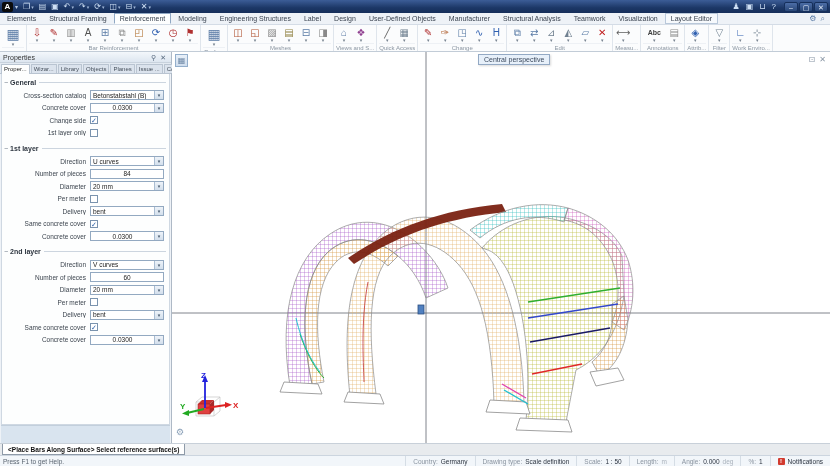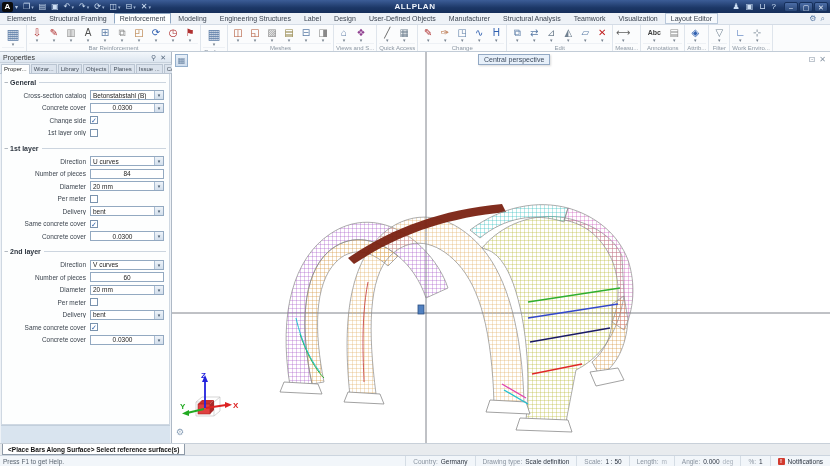--- a/index.html
+++ b/index.html
@@ -141,21 +141,20 @@
         </span>
         <span class="qa-btn">
           <span class="qa-glyph">⊟</span>
           <span class="qa-c">▾</span>
         </span>
         <span class="qa-btn">
           <span class="qa-glyph">✕</span>
           <span class="qa-c">▾</span>
         </span>
       </div>
-    <div id="tb-title">ALLPLAN</div>
     <div class="tb-right" id="tb-right">
         <span class="tb-rbtn">♟</span>
         <span class="tb-rbtn">▣</span>
         <span class="tb-rbtn">⊔</span>
         <span class="tb-rbtn">?</span>
         <div class="winctl" id="winctl">
           <span class="winbtn">–</span>
           <span class="winbtn">▢</span>
           <span class="winbtn">✕</span>
         </div>

